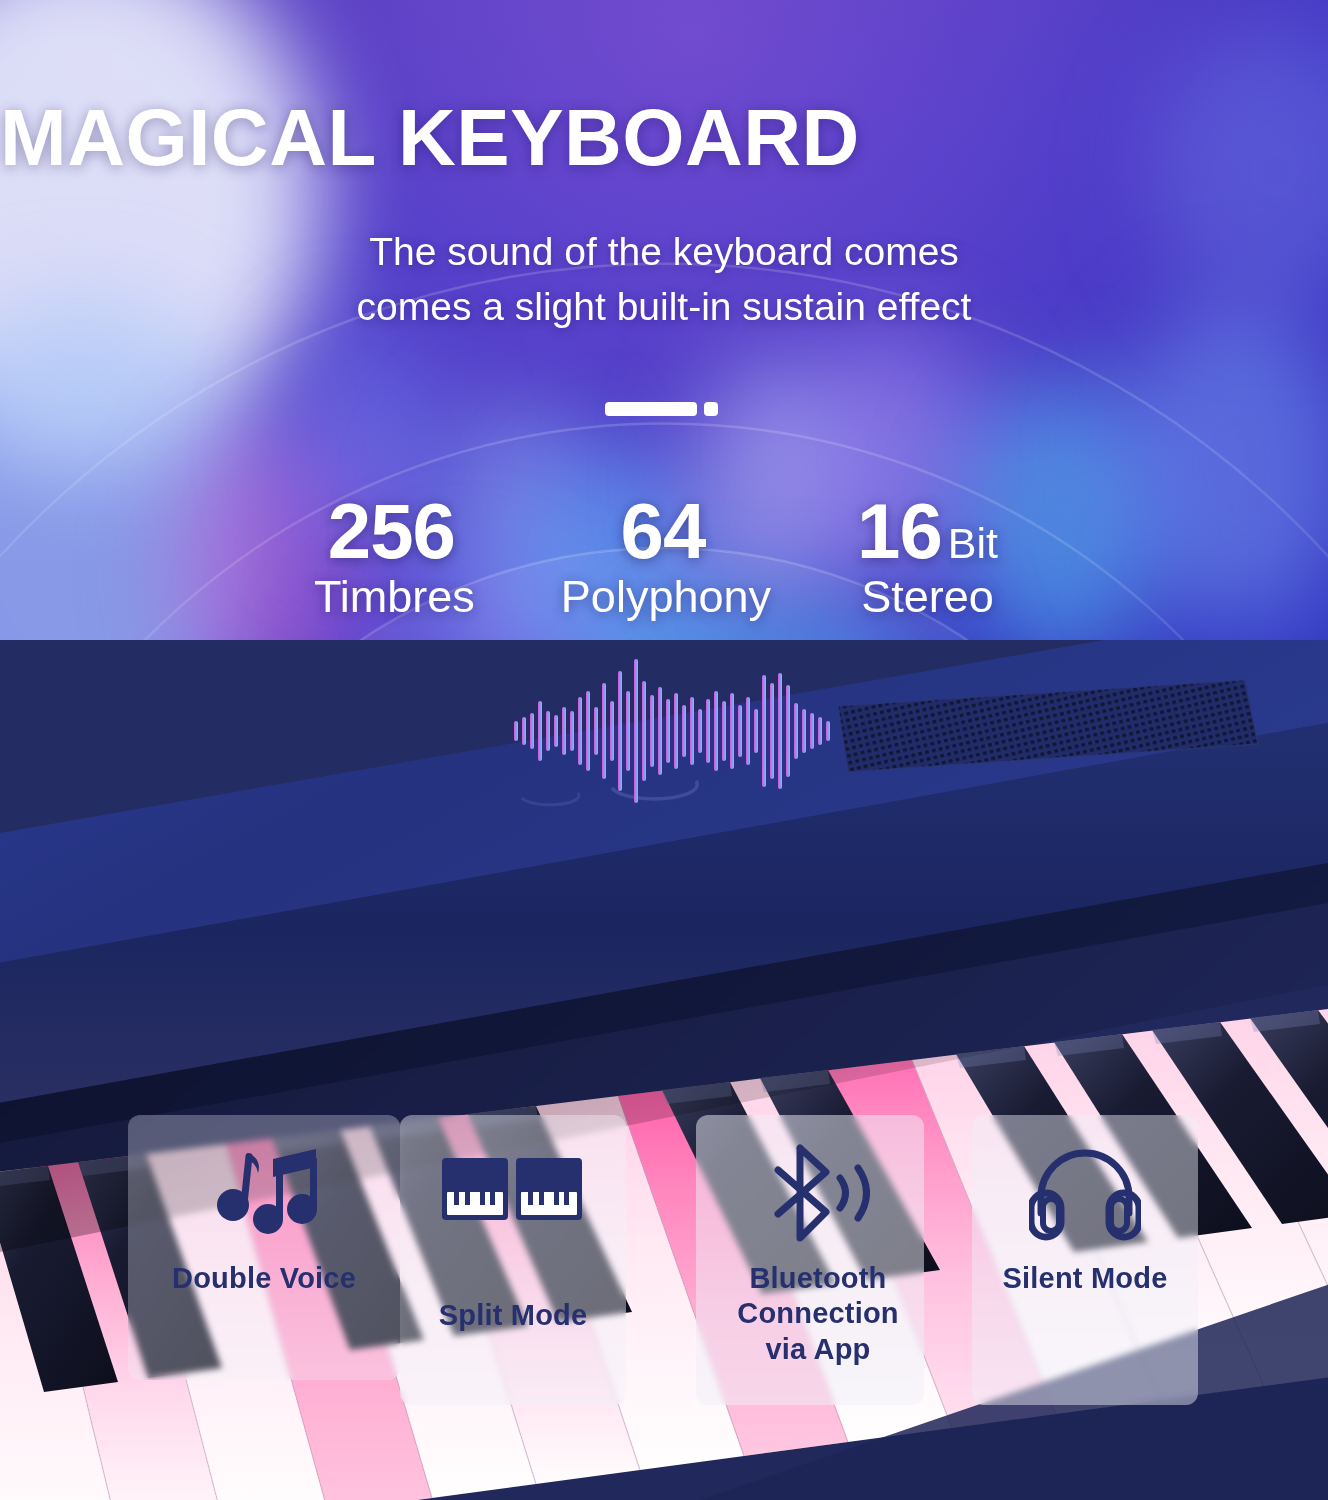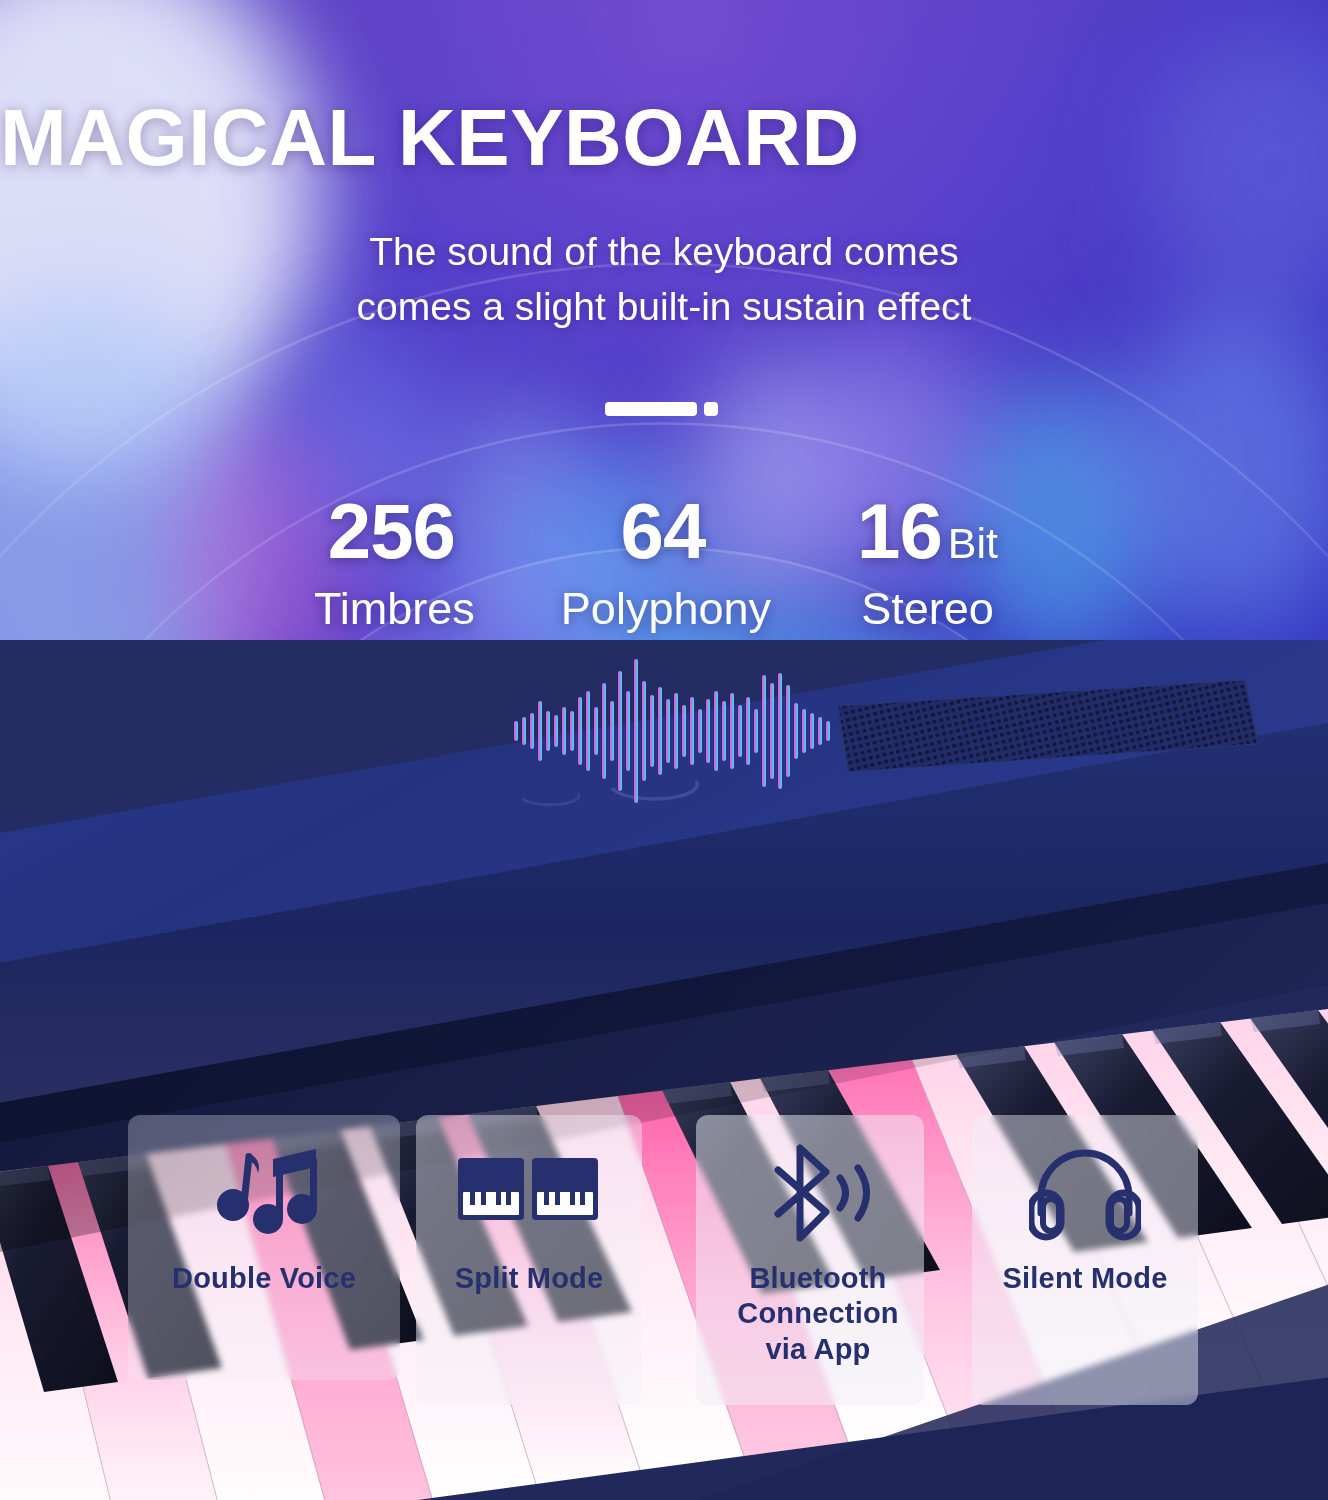--- a/index.html
+++ b/index.html
@@ -43,40 +43,40 @@
 
   
   .stats{
     position:absolute; left:0; top:494px; width:1312px;
     display:flex; justify-content:center; align-items:flex-start; gap:86px;
   }
   .stat{ text-align:center; color:#fff; text-shadow:0 2px 12px rgba(15,10,70,.42); }
   .stat-top{ display:flex; align-items:baseline; justify-content:center; gap:6px; }
   .stat-num{ font-size:78px; font-weight:bold; line-height:.96; letter-spacing:-1px; }
   .stat-unit{ font-size:43px; font-weight:400; line-height:1; }
-  .stat-label{ font-size:45px; font-weight:400; margin-top:16px; line-height:1.08; white-space:nowrap; }
+  .stat-label{ font-size:45px; font-weight:400; margin-top:4px; line-height:1.08; white-space:nowrap; }
 
   
   .wave{ position:absolute; left:512px; top:655px; width:320px; height:150px; }
 
   
   .cards{ position:absolute; left:0; top:1115px; width:1328px; height:300px; }
   .card{
     position:absolute; border-radius:12px;
     background:rgba(242,242,248,.55);
     backdrop-filter:blur(3px);
     display:flex; flex-direction:column; align-items:center;
   }
   .card-icon{ margin-top:30px; height:96px; display:flex; align-items:center; justify-content:center; }
   .card-label{
     margin-top:20px; text-align:center; color:#26306e;
     font-size:29px; font-weight:bold; line-height:1.22; letter-spacing:.2px;
   }
   .c1{ left:128px;  top:0px; width:272px; height:265px; background:rgba(240,240,248,.30); }
-  .c2{ left:416px;  top:0px; width:226px; height:290px; background:rgba(240,240,248,.42); }
+  .c2{ left:400px;  top:0px; width:226px; height:290px; background:rgba(240,240,248,.42);gap:37px; }
   .c3{ left:696px;  top:0px; width:228px; height:290px; background:rgba(240,240,248,.50);padding-left:16px; }
   .c4{ left:972px;  top:0px; width:226px; height:290px; background:rgba(240,240,248,.45); }
 </style>
 </head>
 <body>
 
 <div class="poster">
 
   <div>
     <div class="bokeh" style="left:-150px;  top:-70px;  width:470px; height:540px; background:rgba(233,236,252,.92);"></div>

